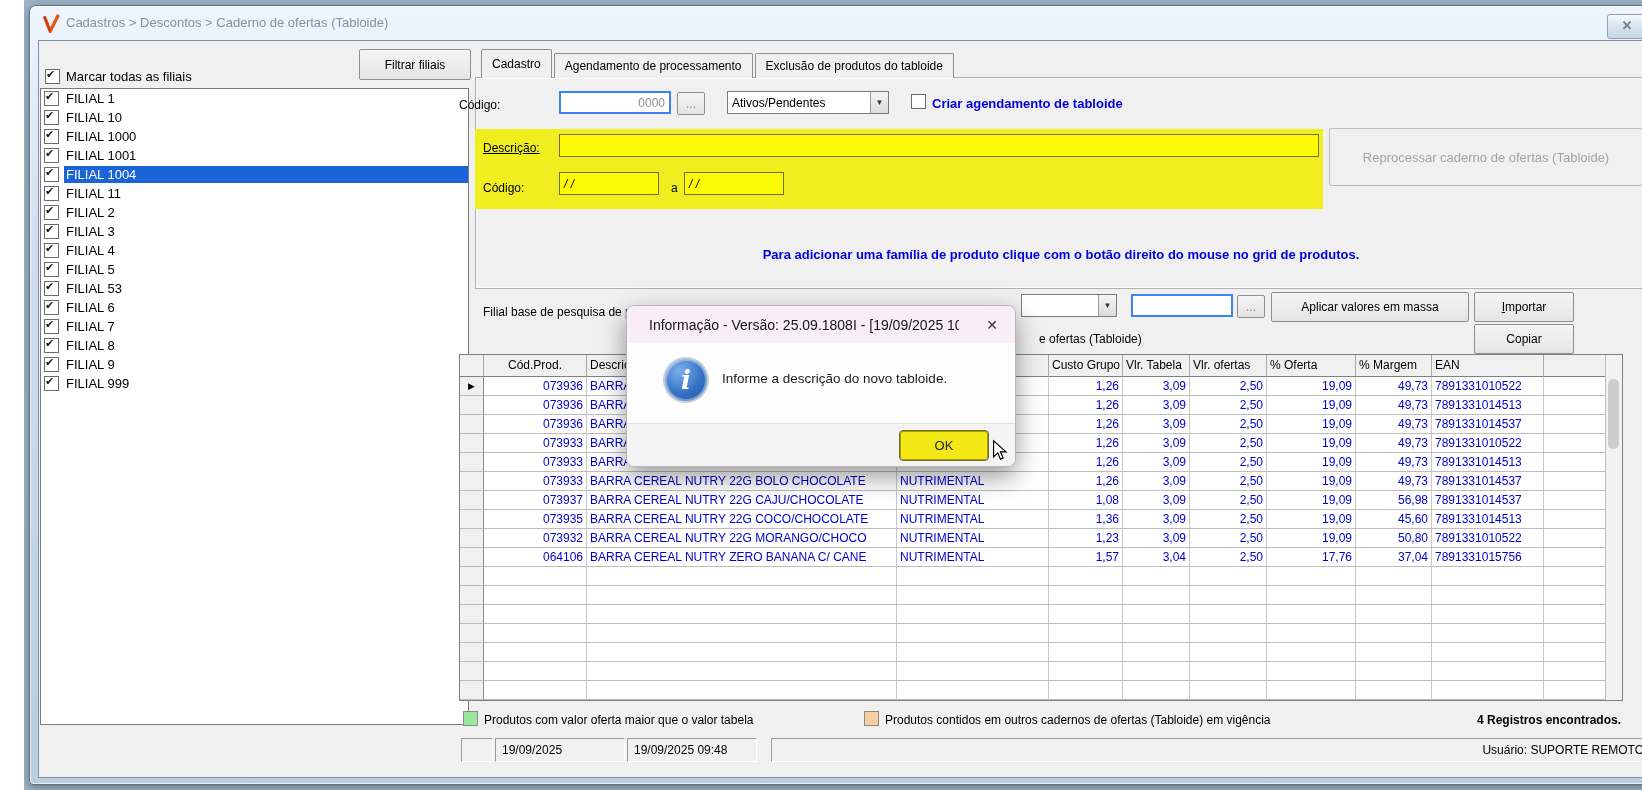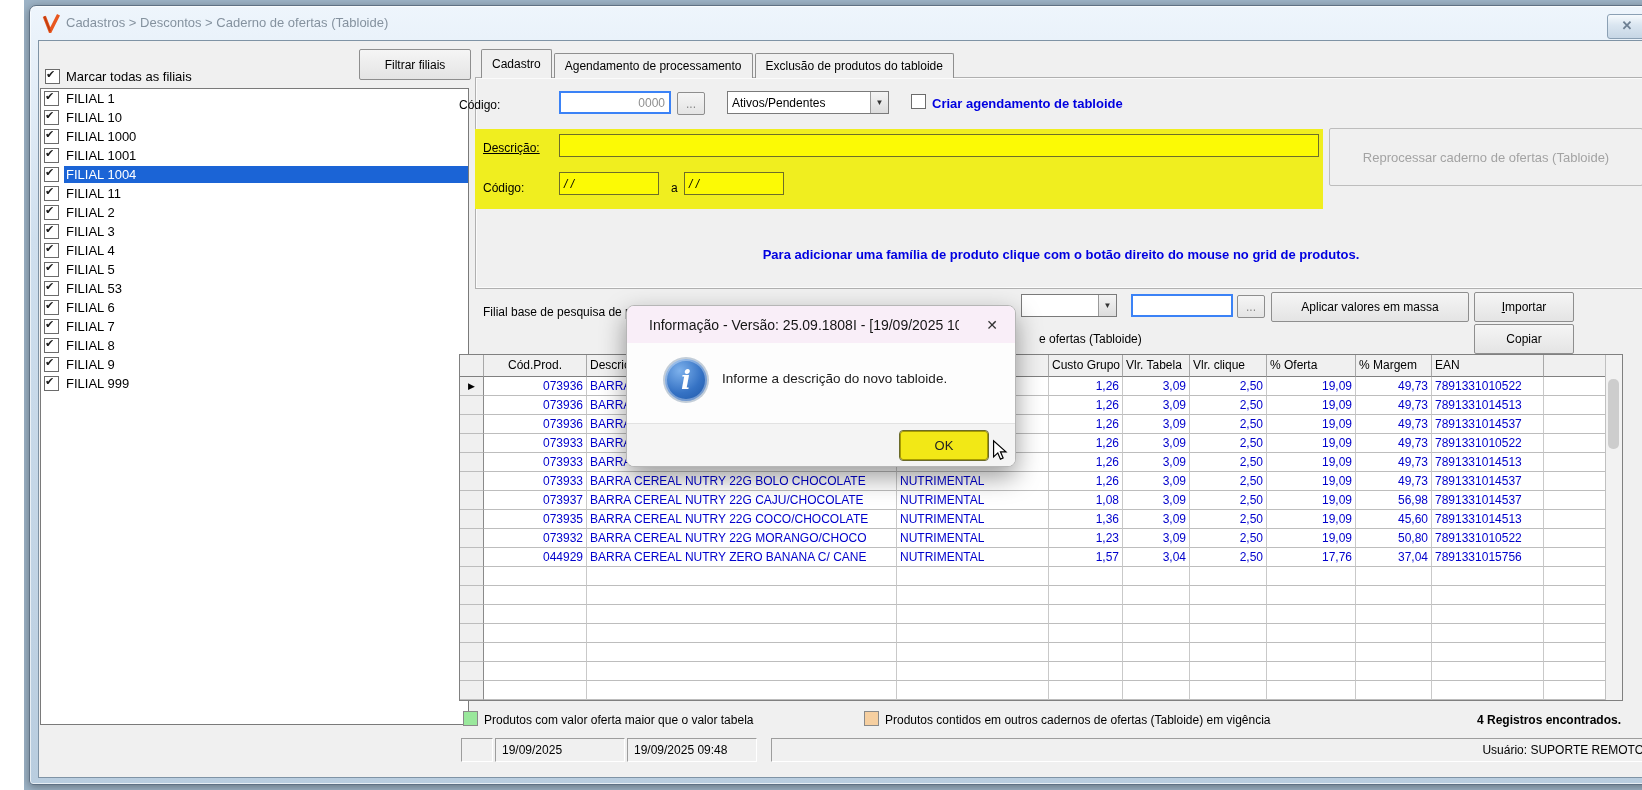--- a/index.html
+++ b/index.html
@@ -196,21 +196,21 @@
       <span class="lbl" style="left:1000px;top:291px;">e ofertas (Tabloide)</span>
 
       <div class="grid">
         <div class="ghrow">
             <div class="gh" style="width: 24px; text-align: left;"></div>
             <div class="gh" style="width: 103px; text-align: center;">Cód.Prod.</div>
             <div class="gh" style="width: 310px; text-align: left;">Descrição</div>
             <div class="gh" style="width: 152px; text-align: left;"></div>
             <div class="gh" style="width: 74px; text-align: left;">Custo Grupo</div>
             <div class="gh" style="width: 67px; text-align: left;">Vlr. Tabela</div>
-            <div class="gh" style="width: 77px; text-align: left;">Vlr. clique</div>
+            <div class="gh" style="width: 77px; text-align: left;">Vlr. ofertas</div>
             <div class="gh" style="width: 89px; text-align: left;">% Oferta</div>
             <div class="gh" style="width: 76px; text-align: left;">% Margem</div>
             <div class="gh" style="width: 112px; text-align: left;">EAN</div>
             <div class="gh" style="width: 64px; text-align: left;"></div>
           </div>
         <div>
             <div class="grow">
               <div class="gc selcell" style="width: 24px;">▶</div>
               <div class="gc" style="width: 103px; text-align: right;">073936</div>
               <div class="gc" style="width: 310px; text-align: left;">BARRA</div>
@@ -322,21 +322,21 @@
               <div class="gc" style="width: 74px; text-align: right;">1,23</div>
               <div class="gc" style="width: 67px; text-align: right;">3,09</div>
               <div class="gc" style="width: 77px; text-align: right;">2,50</div>
               <div class="gc" style="width: 89px; text-align: right;">19,09</div>
               <div class="gc" style="width: 76px; text-align: right;">50,80</div>
               <div class="gc" style="width: 112px; text-align: left;">7891331010522</div>
               <div class="gc" style="width: 64px; text-align: left;"></div>
             </div>
             <div class="grow">
               <div class="gc selcell" style="width: 24px;"></div>
-              <div class="gc" style="width: 103px; text-align: right;">044929</div>
+              <div class="gc" style="width: 103px; text-align: right;">064106</div>
               <div class="gc" style="width: 310px; text-align: left;">BARRA CEREAL NUTRY ZERO BANANA C/ CANE</div>
               <div class="gc" style="width: 152px; text-align: left;">NUTRIMENTAL</div>
               <div class="gc" style="width: 74px; text-align: right;">1,57</div>
               <div class="gc" style="width: 67px; text-align: right;">3,04</div>
               <div class="gc" style="width: 77px; text-align: right;">2,50</div>
               <div class="gc" style="width: 89px; text-align: right;">17,76</div>
               <div class="gc" style="width: 76px; text-align: right;">37,04</div>
               <div class="gc" style="width: 112px; text-align: left;">7891331015756</div>
               <div class="gc" style="width: 64px; text-align: left;"></div>
             </div>

